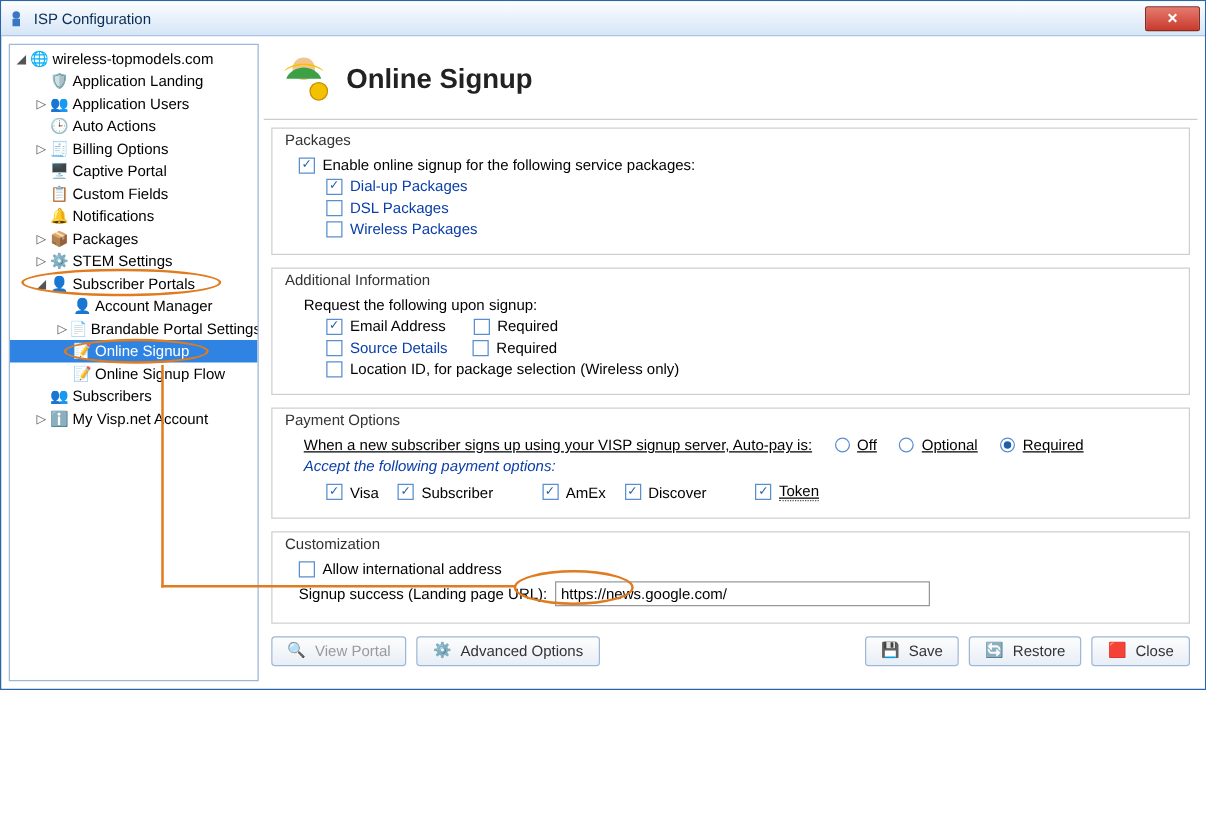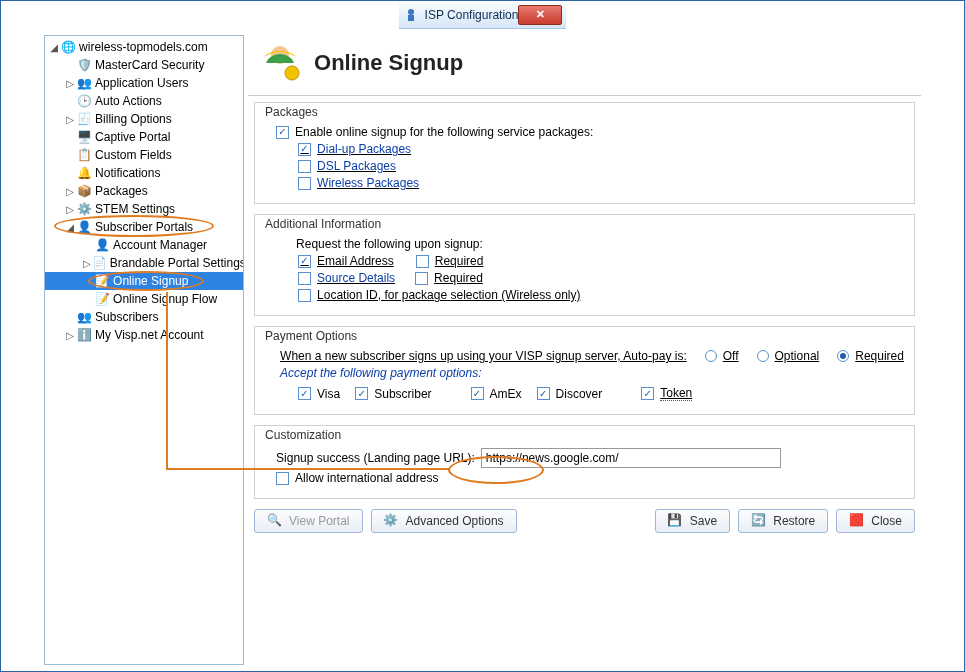--- a/index.html
+++ b/index.html
@@ -1,17 +1,17 @@
 <!DOCTYPE html>
 <html><head>
 <meta charset="utf-8">
 <style>
 * { box-sizing: border-box; font-family: "Segoe UI", Tahoma, sans-serif; font-size: 12px; }
 body { margin: 0; background: #fff; }
-.window { width: 965px; height: 672px; border: 1px solid #2a65a8; position: relative; display: flex; flex-direction: column; align-items: center; }
+.window { width: 965px; height: 552px; border: 1px solid #2a65a8; position: relative; display: flex; flex-direction: column; }
 .titlebar { height: 28px; background: linear-gradient(#fdfefe,#eaf2fb 45%,#d6e6f7); display: flex; align-items: center; padding: 0 4px; border-bottom: 1px solid #a9c4e6; }
 .titlebar .icon { width: 16px; height: 16px; margin-right: 6px; }
 .titlebar .title { flex: 1; color: #0b2d55; }
 .closebtn { width: 44px; height: 20px; background: linear-gradient(#e67a6f,#c83b2c); border: 1px solid #8a2b20; border-radius: 2px; color:#fff; display:flex; align-items:center; justify-content:center; font-weight:bold; font-size:11px; cursor:pointer; }
 .body { flex:1; display:flex; padding: 6px; gap: 4px; position: relative; }
 .tree { width: 200px; border: 1px solid #9db7d6; background:#fff; padding: 2px 0; overflow: hidden; }
 .tree-item { display:flex; align-items:center; height: 18px; padding-left: 4px; white-space:nowrap; cursor:default; gap:2px;}
 .tree-item .arrow { width: 10px; text-align:center; color:#555; font-size:10px;}
 .tree-item .ico { width:16px; height:16px; display:inline-flex; align-items:center; justify-content:center; font-size:12px;}
 .tree-item.sel { background:#2f83e3; color:#fff; }
@@ -21,21 +21,21 @@
 .header .hicon { width:48px; height:48px; }
 .header h1 { font-size: 22px; font-weight: bold; color:#222; margin:0; }
 .panel { border:1px solid #d0d0d0; margin: 4px 6px; padding: 6px 10px 10px 10px; }
 .panel .plabel { margin: -4px 0 6px 0; color:#333; }
 .row { display:flex; align-items:center; gap:6px; margin: 3px 0; padding-left: 11px; }
 .chk { width:13px; height:13px; border:1px solid #5a8fce; background:#fff; display:inline-flex; align-items:center; justify-content:center; font-size:10px; color:#1e5fa8; }
 .chk.on::after { content:"✓"; font-size:10px; line-height:10px; }
 .rad { width:12px; height:12px; border:1px solid #5a8fce; border-radius:50%; display:inline-flex; align-items:center; justify-content:center;}
 .rad.on::after { content:""; width:6px; height:6px; background:#1e5fa8; border-radius:50%; }
 .link { color:#0a3ea8; }
-.sub { margin-left: 22px; text-decoration: underline; }
+.sub { margin-left: 22px; }
 .cols { display:flex; gap: 28px; margin-left: 22px;}
 .col { display:flex; gap:4px;}
 input.txt { height:20px; border:1px solid #999; padding: 0 4px; width: 300px; background:#fff;}
 .btn { height:24px; border:1px solid #9db7d6; background: linear-gradient(#fdfdfd,#e8eef6); border-radius:3px; padding: 0 12px; display:inline-flex; align-items:center; gap:6px; cursor:pointer; color:#333;}
 .btn.disabled { color:#9a9a9a; cursor:default; }
 .btn .bi { width:16px; height:16px; display:inline-block; }
 .spacer { flex:1; }
 .buttonbar { display:flex; gap:8px; padding: 4px 6px 6px 6px; align-items:center; }
 
 
@@ -61,21 +61,21 @@
 
     <div class="tree">
       <div class="tree-item">
           <span class="arrow">◢</span>
           <span class="ico">🌐</span>
           <span>wireless-topmodels.com</span>
         </div>
       <div class="tree-item ind1">
           <span class="arrow"></span>
           <span class="ico">🛡️</span>
-          <span>MasterCard Security</span>
+          <span>Application Landing</span>
         </div>
       <div class="tree-item ind1">
           <span class="arrow">▷</span>
           <span class="ico">👥</span>
           <span>Application Users</span>
         </div>
       <div class="tree-item ind1">
           <span class="arrow"></span>
           <span class="ico">🕒</span>
           <span>Auto Actions</span>
@@ -173,21 +173,21 @@
             <span class="link">DSL Packages</span>
           </div>
         <div class="row sub">
             <span class="chk"></span>
             <span class="link">Wireless Packages</span>
           </div>
       </div>
 
       <div class="panel">
         <div class="plabel">Additional Information</div>
-        <div class="row" style="margin-left:20px;">Request the following upon signup:</div>
+        <div class="row" style="margin-left:4px;">Request the following upon signup:</div>
         <div class="row sub">
             <span class="chk on"></span>
             <span>Email Address</span>
             <span style="width:10px"></span>
             <span class="chk"></span>
             <span>Required</span>
           </div>
         <div class="row sub">
             <span class="chk"></span>
             <span class="link">Source Details</span>
@@ -242,27 +242,27 @@
                 <span class="chk on"></span>
                 <span style="border-bottom:1px dotted #555;text-decoration:underline;">Token</span>
               </div>
           </div>
         </div>
       </div>
 
       <div class="panel">
         <div class="plabel">Customization</div>
         <div class="row">
+            <span class="chk"></span>
+            <span>Allow international address</span>
+          </div>
+        <div class="row">
             <span>Signup success (Landing page URL):</span>
           <input class="txt" value="https://news.google.com/" style="">
         </div>
-        <div class="row">
-            <span class="chk"></span>
-            <span>Allow international address</span>
-          </div>
       </div>
 
       <div class="buttonbar">
         <div class="btn disabled">
             <span class="bi">🔍</span>
             <span>View Portal</span>
           </div>
         <div class="btn">
             <span class="bi">⚙️</span>
             <span>Advanced Options</span>

